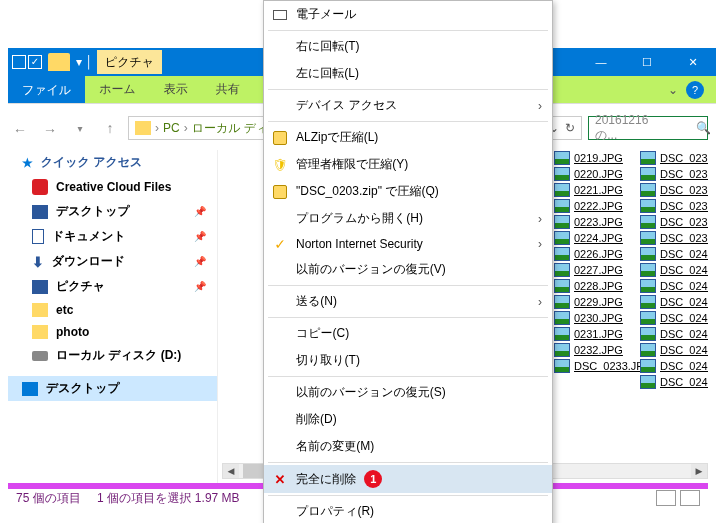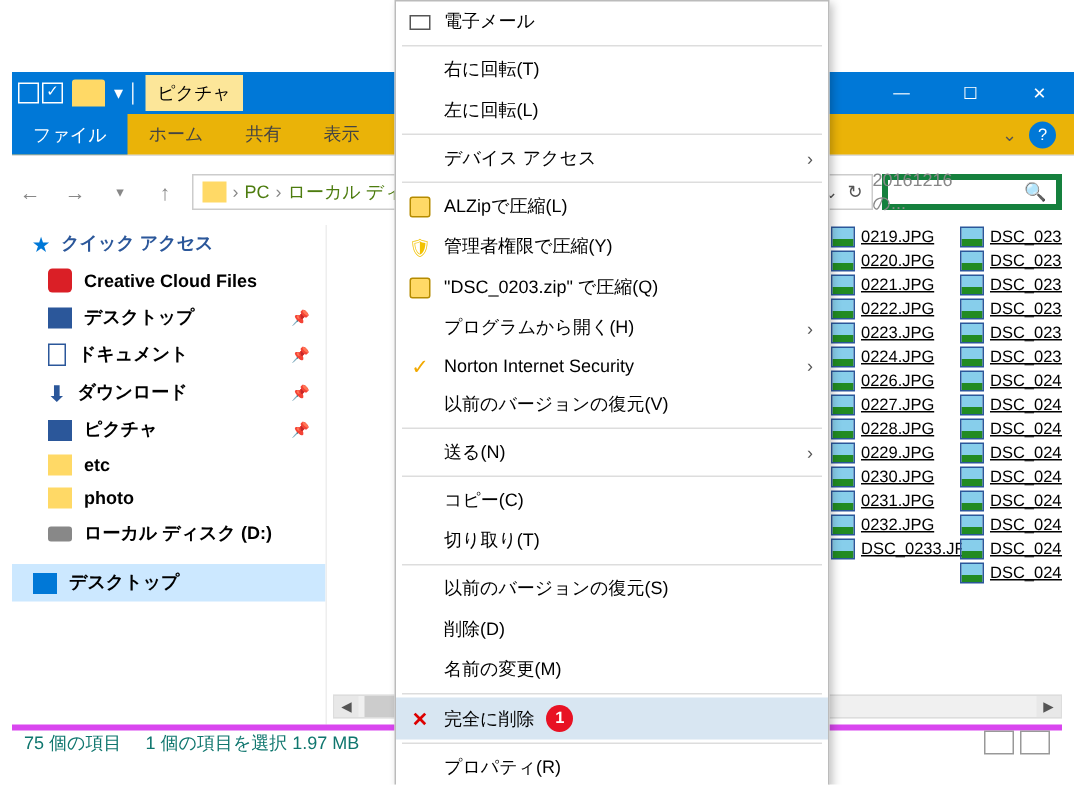--- a/index.html
+++ b/index.html
@@ -10,34 +10,34 @@
 .qat { display: flex; align-items: center; padding-left: 4px; gap: 2px; }
 .qat-box { width: 14px; height: 14px; border: 1px solid #fff; display: inline-block; }
 .qat-check { width: 14px; height: 14px; border: 1px solid #fff; color: #fff; font-size: 10px; line-height: 12px; text-align: center; }
 .folder-mini { width: 22px; height: 18px; background: #ffd966; border-radius: 2px 2px 0 0; margin: 0 4px; }
 .title-text { background: #fce699; color: #000; padding: 2px 8px; margin-left: 4px; height: 24px; display: flex; align-items: center; }
 .win-controls { margin-left: auto; display: flex; }
 .win-btn { width: 46px; height: 28px; color: #fff; display: flex; align-items: center; justify-content: center; font-size: 11px; }
 .win-btn:last-child { background: transparent; }
 
 
-.ribbon { position: absolute; top: 76px; left: 8px; right: 0; height: 28px; background: #eab308; border-bottom: 1px solid #ddd; display: flex; align-items: center; }
+.ribbon { position: absolute; top: 76px; left: 8px; right: 0; height: 28px; background: #bef264; border-bottom: 1px solid #ddd; display: flex; align-items: center; }
 .file-tab { background: #0078d7; color: #fff; padding: 6px 14px; height: 100%; }
 .tab { padding: 6px 14px; color: #444; }
 .ribbon-help { margin-left: auto; display: flex; align-items: center; gap: 8px; padding-right: 12px; }
 .help-circle { width: 18px; height: 18px; border-radius: 50%; background: #0078d7; color: #fff; font-size: 11px; display: flex; align-items: center; justify-content: center; }
 
 
 .addrbar { position: absolute; top: 112px; left: 8px; right: 8px; height: 32px; display: flex; align-items: center; gap: 6px; }
 .nav-btn { width: 24px; height: 24px; color: #888; display: flex; align-items: center; justify-content: center; font-size: 14px; }
 .addr-path { flex: 1; border: 1px solid #ccc; height: 24px; display: flex; align-items: center; padding: 0 6px; gap: 4px; overflow: hidden; }
 .folder-icon-sm { width: 16px; height: 14px; background: #ffd966; }
 .crumb { color: #4d7c0f; white-space: nowrap; }
 .crumb-sep { color: #888; }
-.search-box { width: 120px; border: 4px solid #15803d; height: 24px; display: flex; align-items: center; padding: 0 6px; color: #888; justify-content: flex-end; gap: 48px; }
+.search-box { width: 120px; border: 1px solid #15803d; height: 24px; display: flex; align-items: center; padding: 0 6px; color: #888; justify-content: flex-start; gap: 48px; }
 
 
 .navpane { position: absolute; top: 150px; left: 8px; width: 210px; bottom: 40px; background: #fff; border-right: 1px solid #eee; overflow: hidden; }
 .nav-item { display: flex; align-items: center; padding: 4px 10px 4px 24px; gap: 8px; font-weight: bold; }
 .nav-item.root { padding-left: 14px; font-weight: bold; color: #2b579a; }
 .nav-item.selected { background: #cce8ff; }
 .nav-icon { width: 16px; height: 14px; display: inline-block; }
 .ic-star { color: #0078d7; }
 .ic-cc { background: #da1f26; width: 16px; height: 16px; border-radius: 3px; }
 .ic-blue { background: #2b579a; }
@@ -55,21 +55,21 @@
 .file-item.selected { background: #cce8ff; border: 1px solid #7ab8e8; }
 .img-icon { width: 16px; height: 14px; border: 1px solid #2b579a; background: linear-gradient(#87ceeb 60%, #228b22 60%); position: relative; flex-shrink: 0; }
 .file-name { font-size: 11px; white-space: nowrap; overflow: hidden; text-decoration: underline; }
 
 
 .hscroll { position: absolute; left: 222px; right: 8px; bottom: 44px; height: 16px; background: #f0f0f0; border: 1px solid #ddd; display: flex; }
 .hscroll-thumb { width: 90px; background: #ccc; margin-left: 4px; }
 .hscroll-btn { width: 16px; background: #e8e8e8; text-align: center; font-size: 9px; line-height: 14px; color: #555; }
 
 
-.statusbar { position: absolute; left: 8px; right: 8px; bottom: 16px; height: 24px; border-top: 4px solid #d946ef; display: flex; align-items: flex-start; padding: 0 8px; gap: 16px; color: #0f766e; }
+.statusbar { position: absolute; left: 8px; right: 8px; bottom: 16px; height: 24px; border-top: 6px solid #d946ef; display: flex; align-items: center; padding: 0 8px; gap: 16px; color: #701a75; }
 .statusbar .view-btns { margin-left: auto; display: flex; gap: 4px; }
 .view-btn { width: 20px; height: 16px; border: 1px solid #999; }
 
 
 .ctxmenu { position: absolute; top: 0; left: 263px; width: 290px; background: #fff; border: 1px solid #bbb; box-shadow: 2px 2px 6px rgba(0,0,0,0.25); z-index: 100; }
 .ctx-item { display: flex; align-items: center; padding: 5px 10px 5px 32px; position: relative; min-height: 24px; }
 .ctx-item.hover { background: #d8e6f2; }
 .ctx-sep { border-top: 1px solid #ddd; margin: 2px 4px; }
 .ctx-icon { position: absolute; left: 8px; width: 16px; height: 16px; display: flex; align-items: center; justify-content: center; }
 .ctx-sub { margin-left: auto; color: #555; }
@@ -94,22 +94,22 @@
   <div class="win-controls">
     <div class="win-btn">—</div>
     <div class="win-btn">☐</div>
     <div class="win-btn">✕</div>
   </div>
 </div>
 
 <div class="ribbon">
   <div class="file-tab">ファイル</div>
   <div class="tab">ホーム</div>
+  <div class="tab">表示</div>
   <div class="tab">共有</div>
-  <div class="tab">表示</div>
   <div class="tab">管</div>
   <div class="ribbon-help">
     <span style="color:#555;">⌄</span>
     <span class="help-circle">?</span>
   </div>
 </div>
 
 <div class="addrbar">
   <div class="nav-btn">←</div>
   <div class="nav-btn">→</div>

